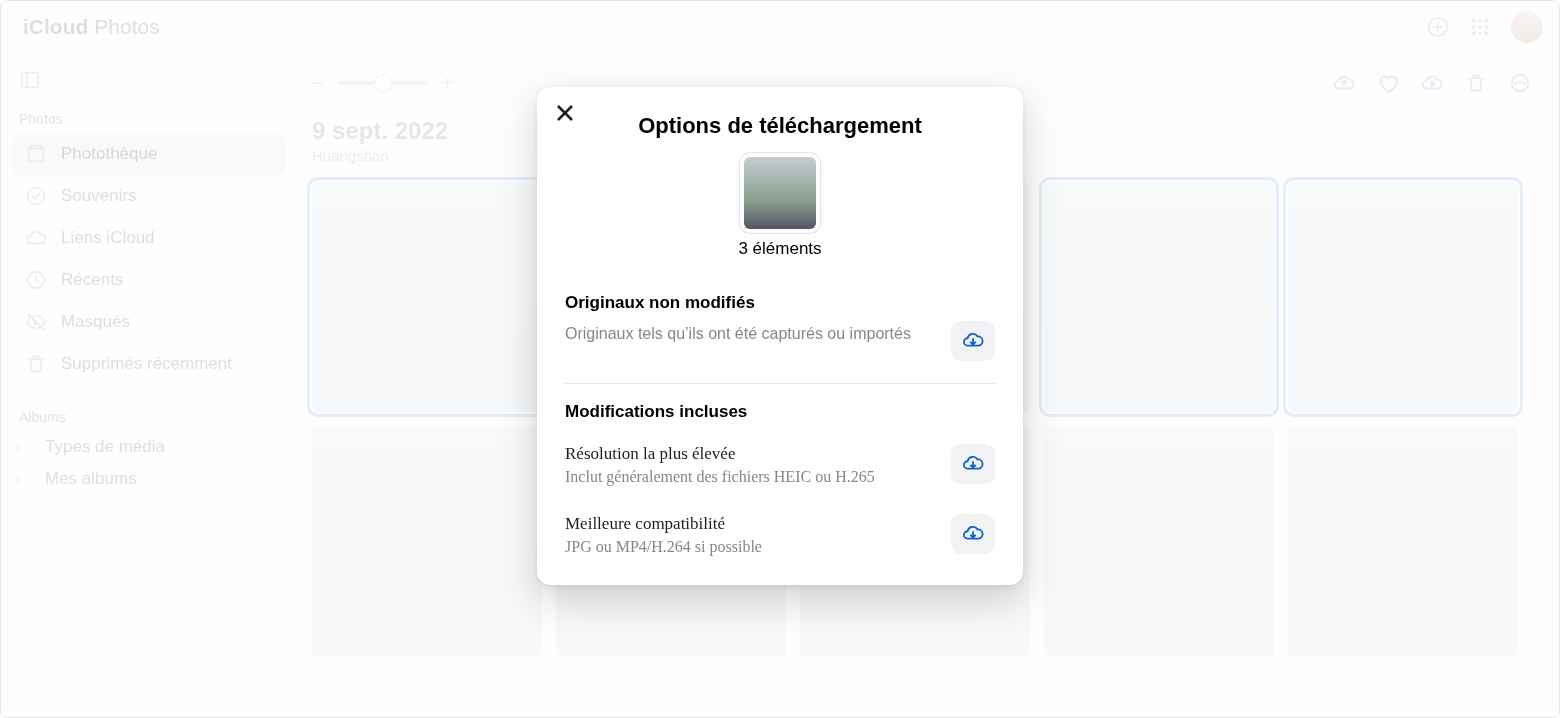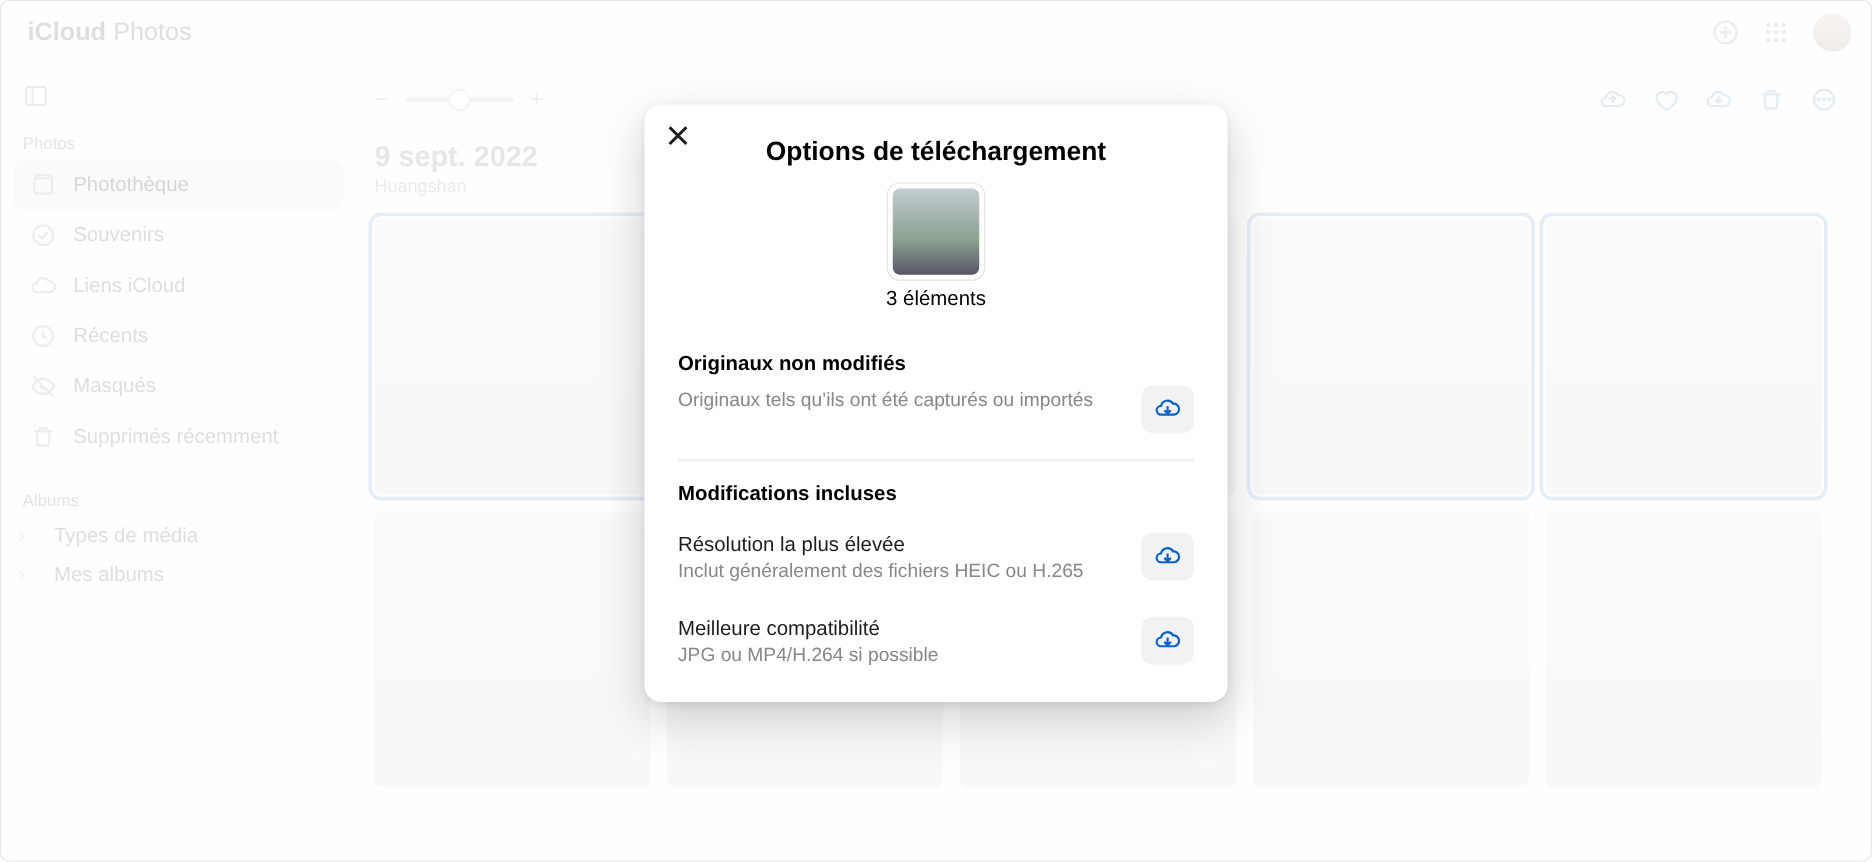--- a/index.html
+++ b/index.html
@@ -87,21 +87,21 @@
 .m-count { font-size: 17px; }
 .m-section-title { font-weight:700; font-size:17px; margin-top: 34px; }
 .m-row { display:flex; align-items:flex-start; justify-content:space-between; margin-top: 8px; gap:10px;}
 .m-row .txts { flex:1; }
 .m-row .t1 { font-size:17px; color:#1d1d1f; }
 .m-row .t2 { font-size:16px; color:#86868b; line-height:1.35; margin-top:2px; }
 .m-btn { width:44px; height:40px; border-radius:10px; background:#f2f2f4; display:flex; align-items:center; justify-content:center; color:#0a62c9; cursor:pointer;}
 .m-btn.primary { color:#0a62c9; }
 .m-btn svg { width:22px; height:20px; }
 hr.m-div { border:none; border-top:1px solid #e6e6e8; margin-top: 22px; }
-.row3 { display:flex; flex-direction:column; gap: 18px; margin-top: 14px; }
+.row3 { display:flex; flex-direction:column; gap: 18px; margin-top: 14px; font-family: Liberation Serif, serif; }
 </style>
 </head>
 <body>
 
 <div class="app-bg">
 
   <div class="topbar">
     <div class="brand">
       <span class="apple"></span>
       <span>iCloud</span>

